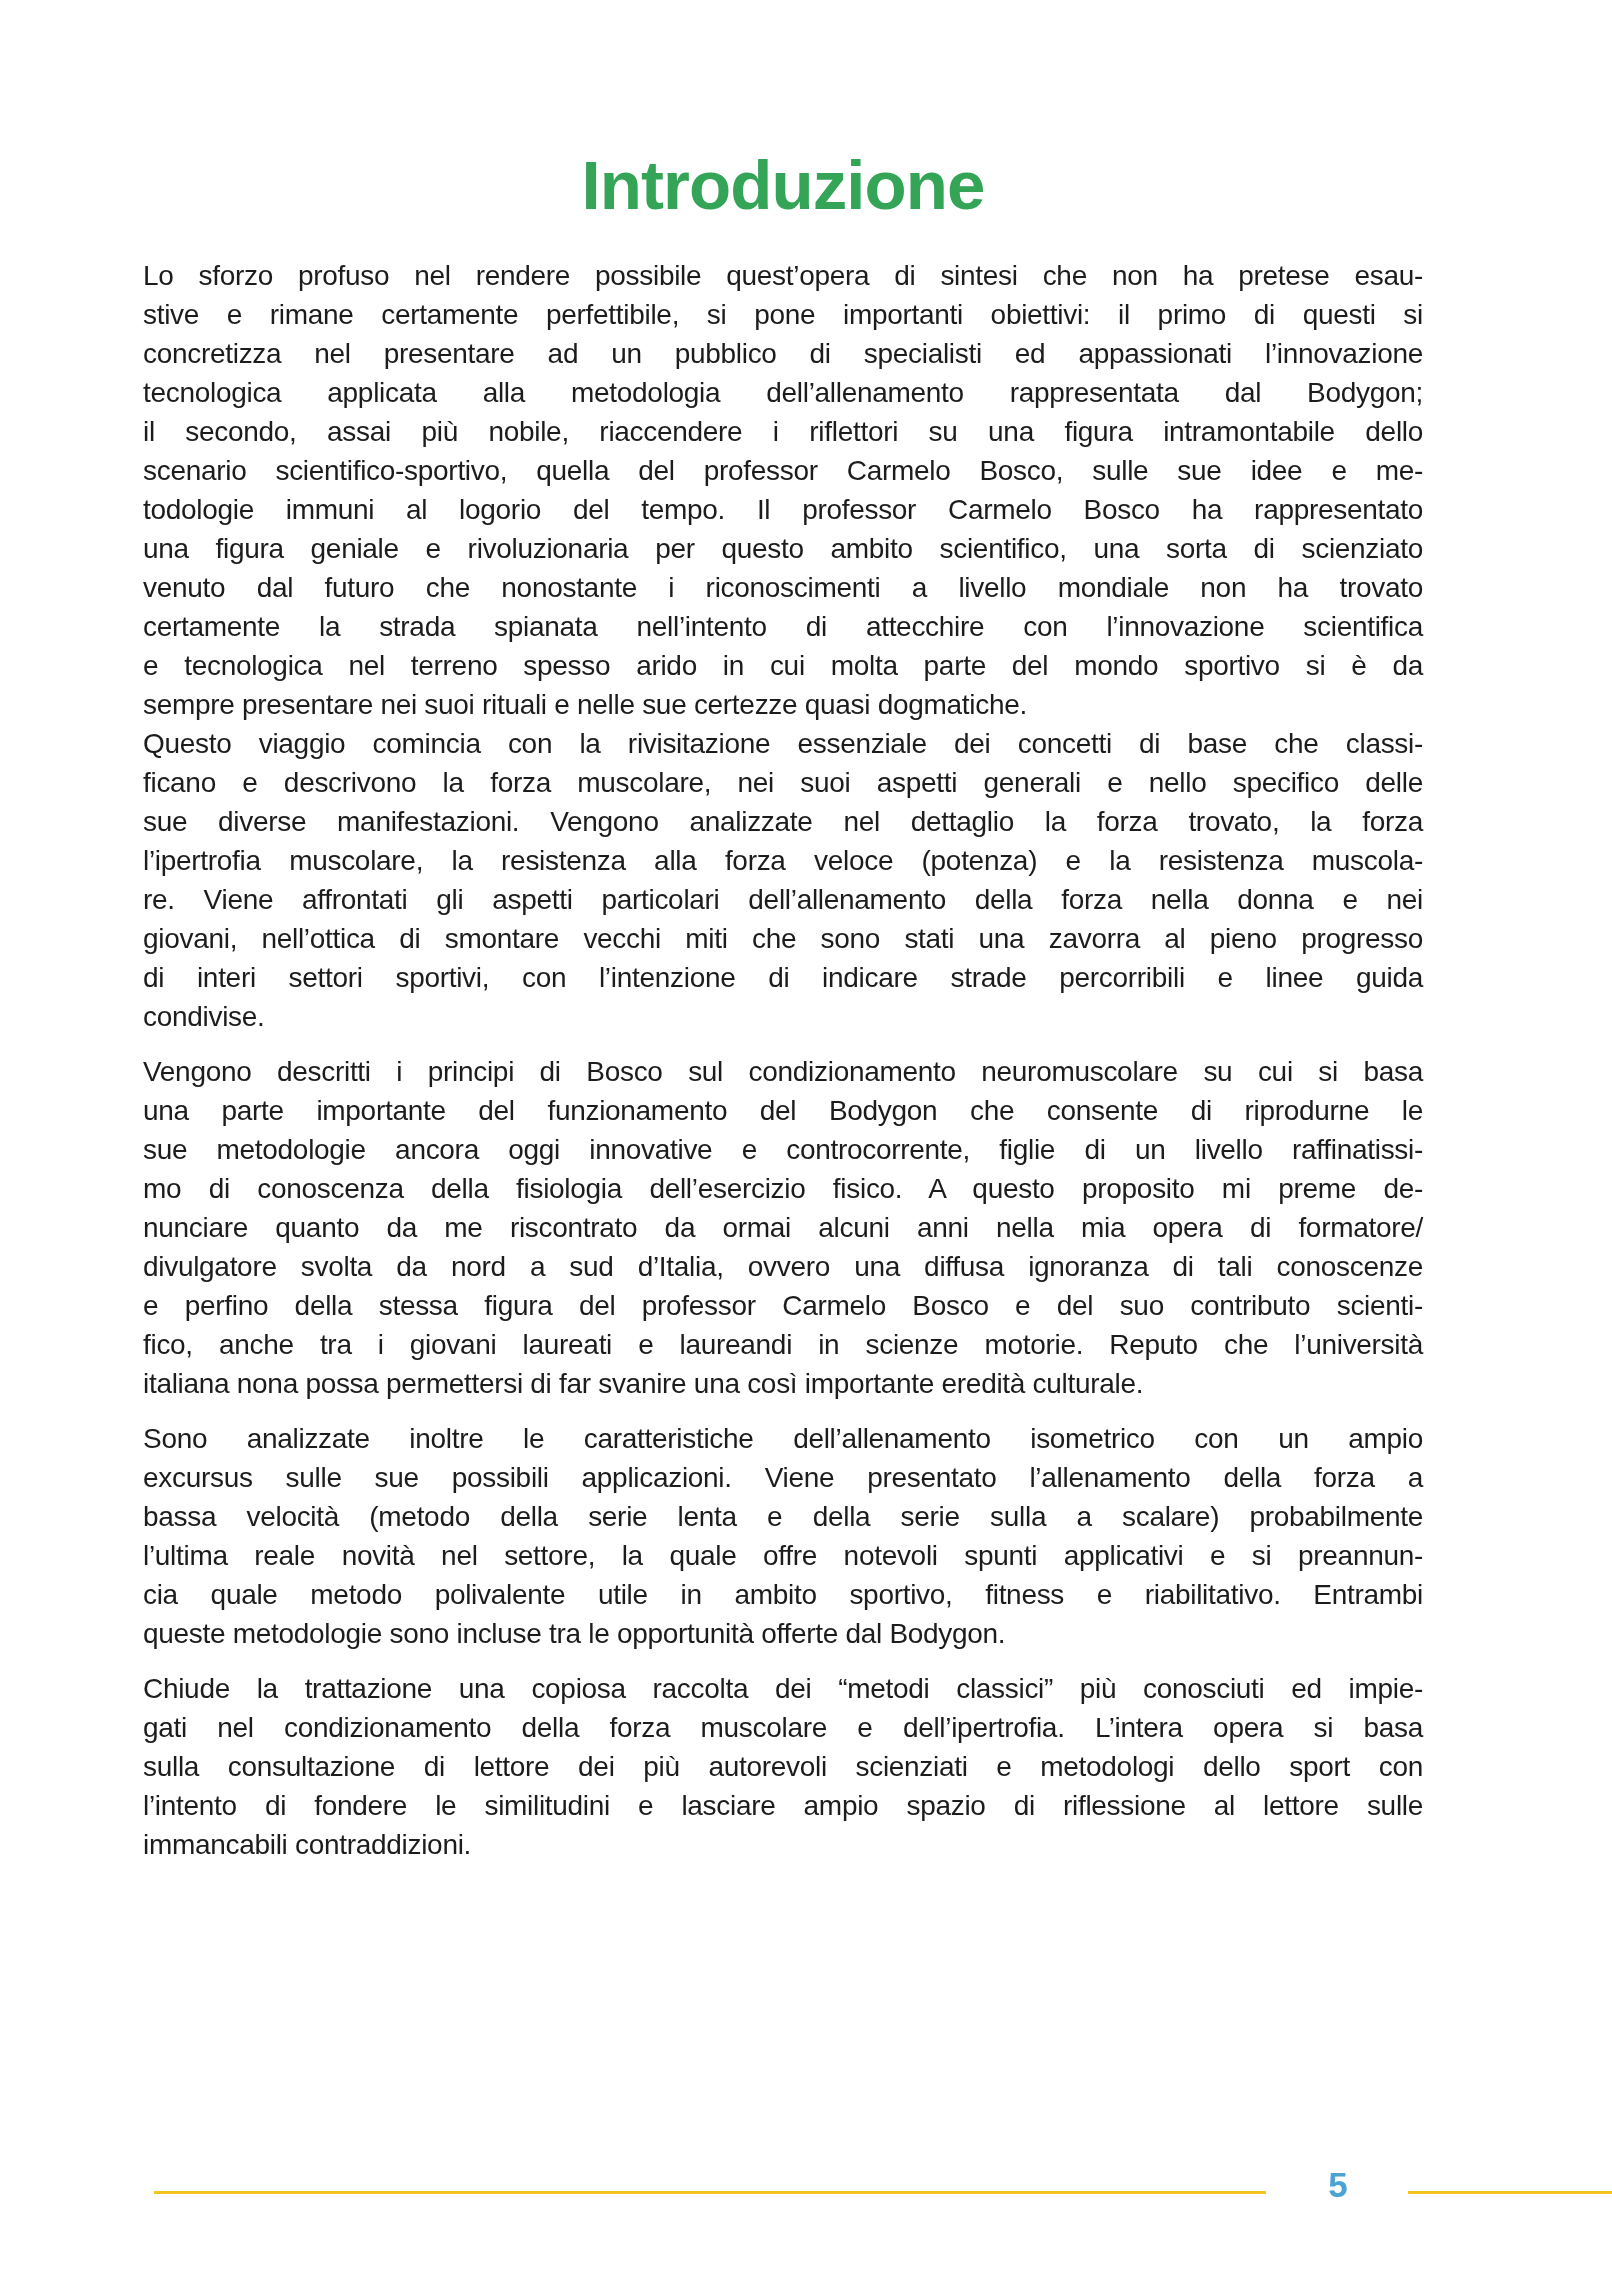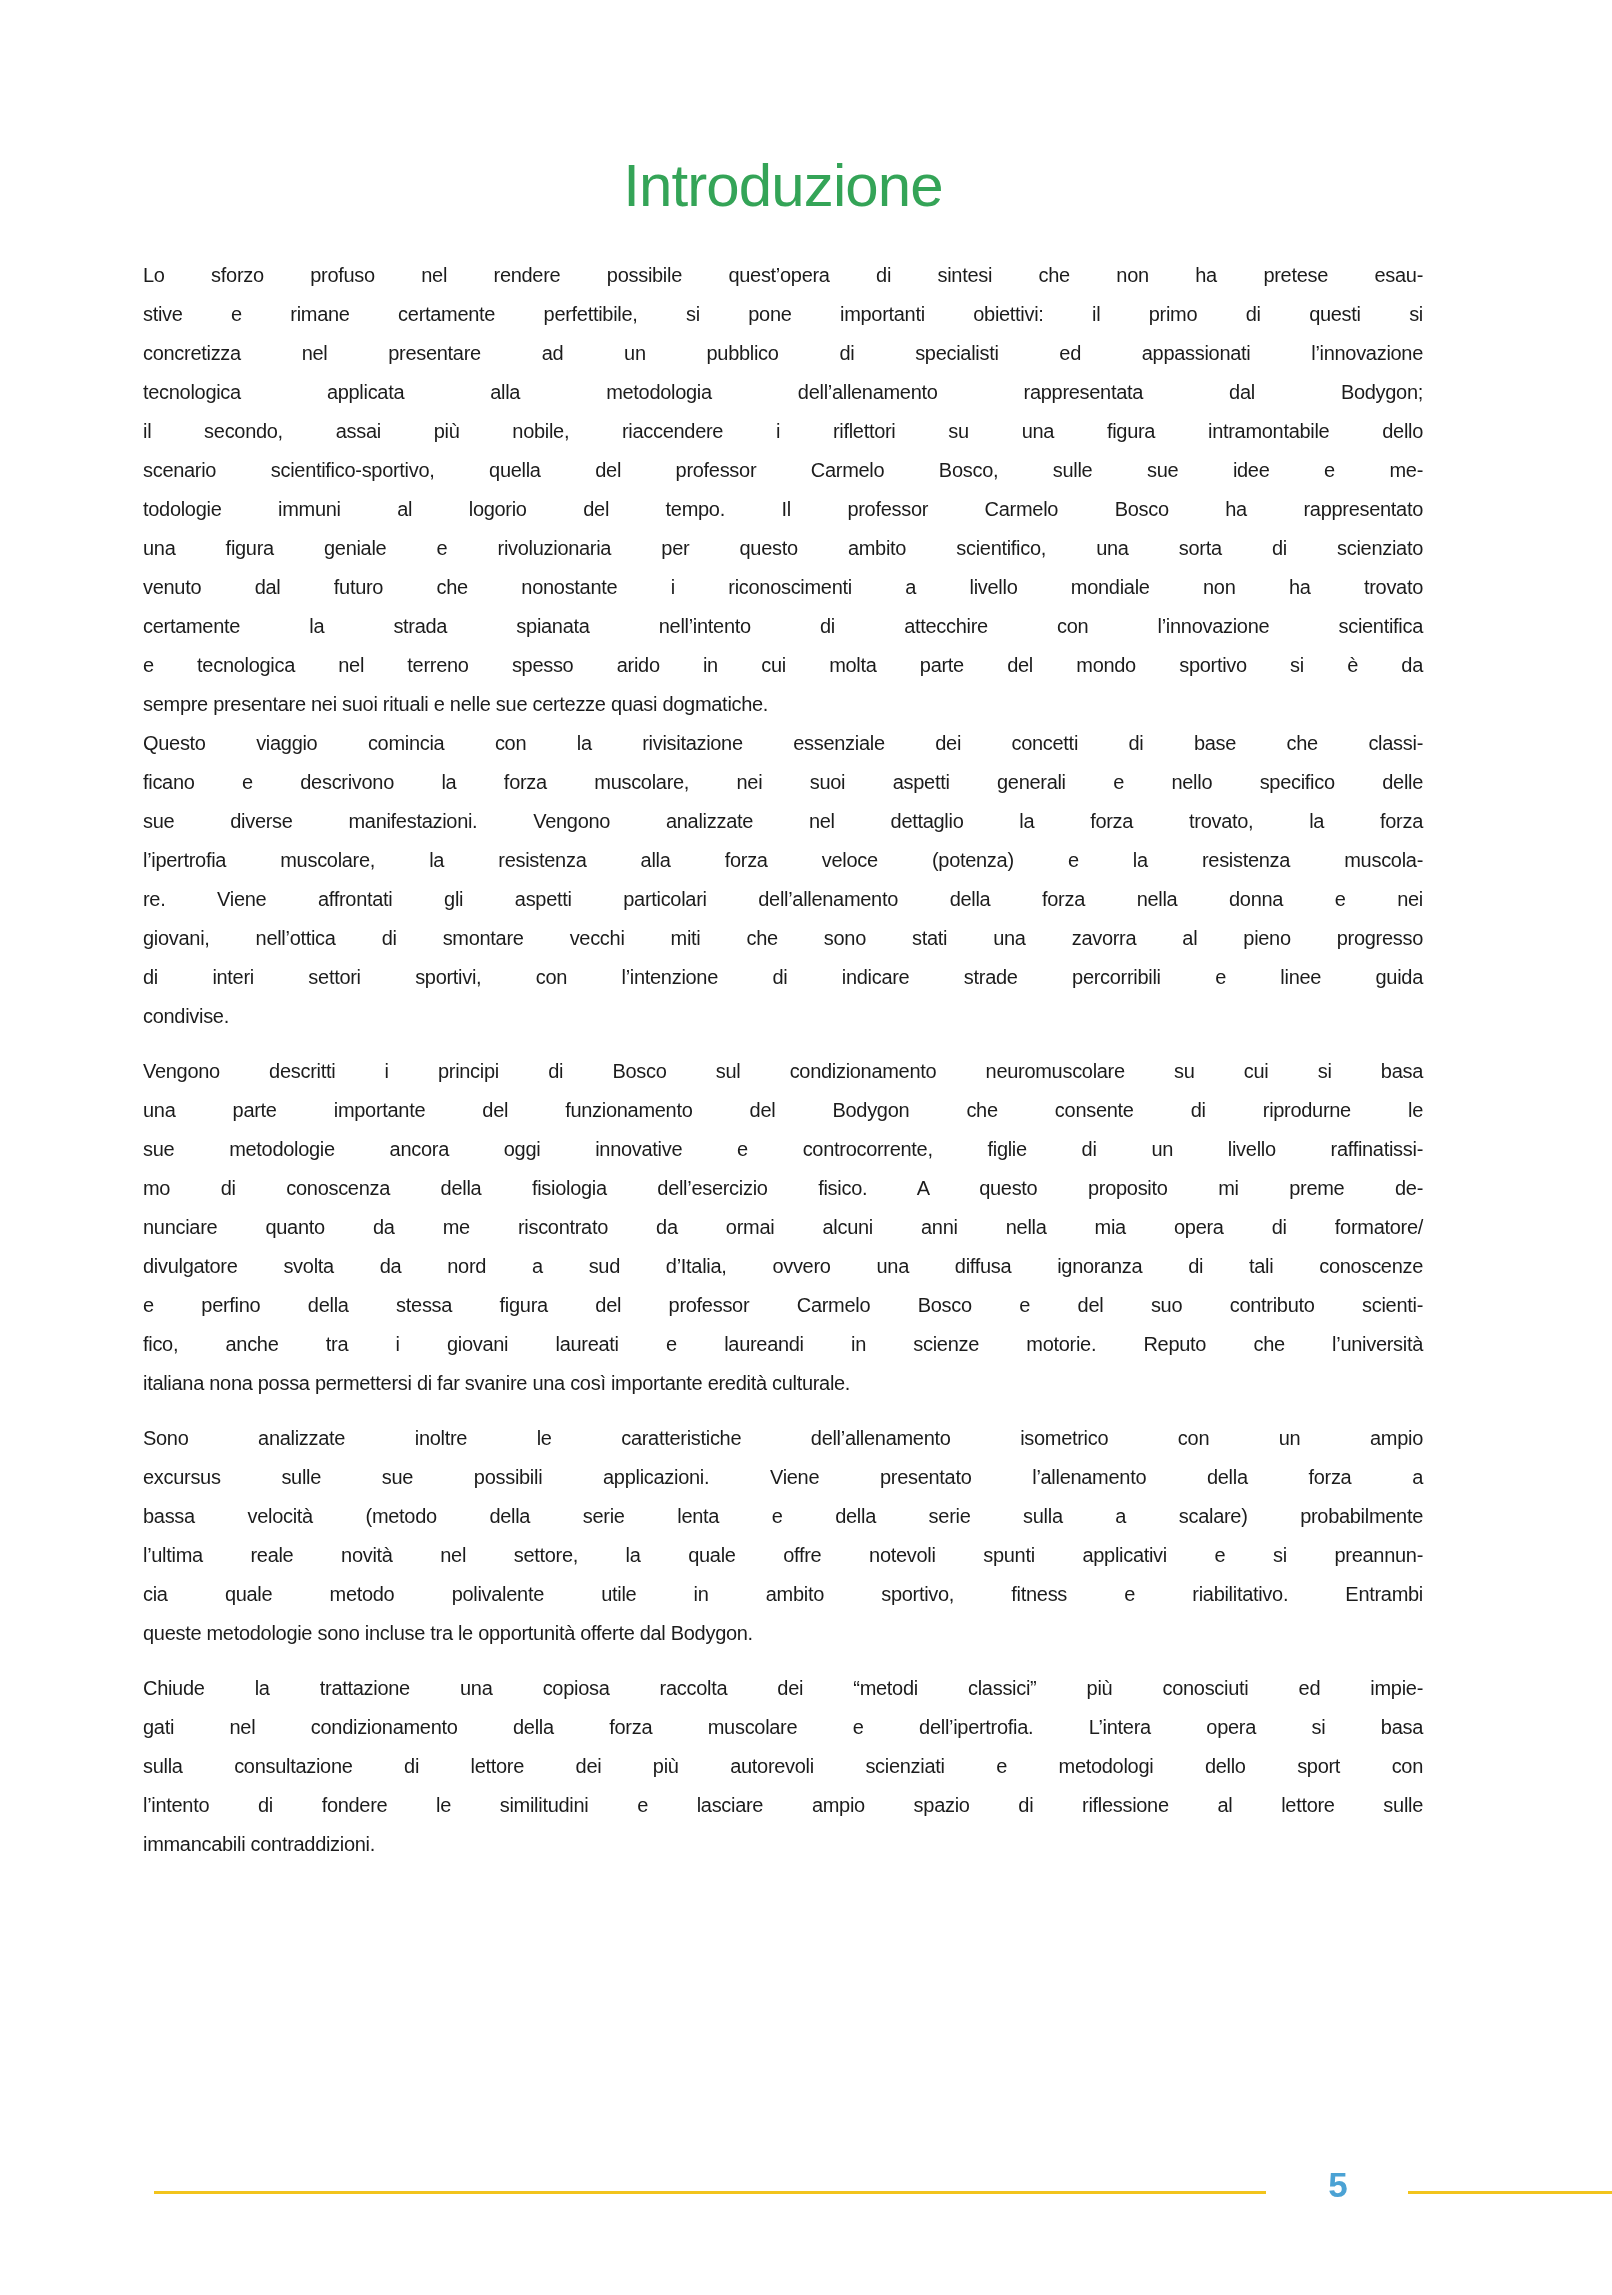--- a/index.html
+++ b/index.html
@@ -18,38 +18,38 @@
     font-family: "Liberation Sans", "DejaVu Sans", sans-serif;
     color: var(--text-color);
     overflow: hidden;
   }
   .title {
     position: absolute;
     top: 134px;
     left: 143px;
     width: 1280px;
     text-align: center;
-    font-size: 60px;
+    font-size: 69px;
     line-height: 104px;
-    font-weight: 400;
+    font-weight: 700;
     letter-spacing: -0.9px;
     color: var(--title-green);
   }
   .body-text {
     position: absolute;
     top: 256px;
     left: 143px;
     width: 1280px;
   }
   .para { margin: 0; }
   .para:not(:first-child) { margin-top: 16px; }
   
   .para:nth-child(2) { margin-top: 0; }
   .line {
-    font-size: 20px;
+    font-size: 28px;
     line-height: 39px;
     letter-spacing: -0.3px;
     text-align: justify;
     text-align-last: justify;
     white-space: normal;
   }
   .para .line:last-child { text-align-last: left; }
   .footer-rule {
     position: absolute;
     height: 2.6px;

